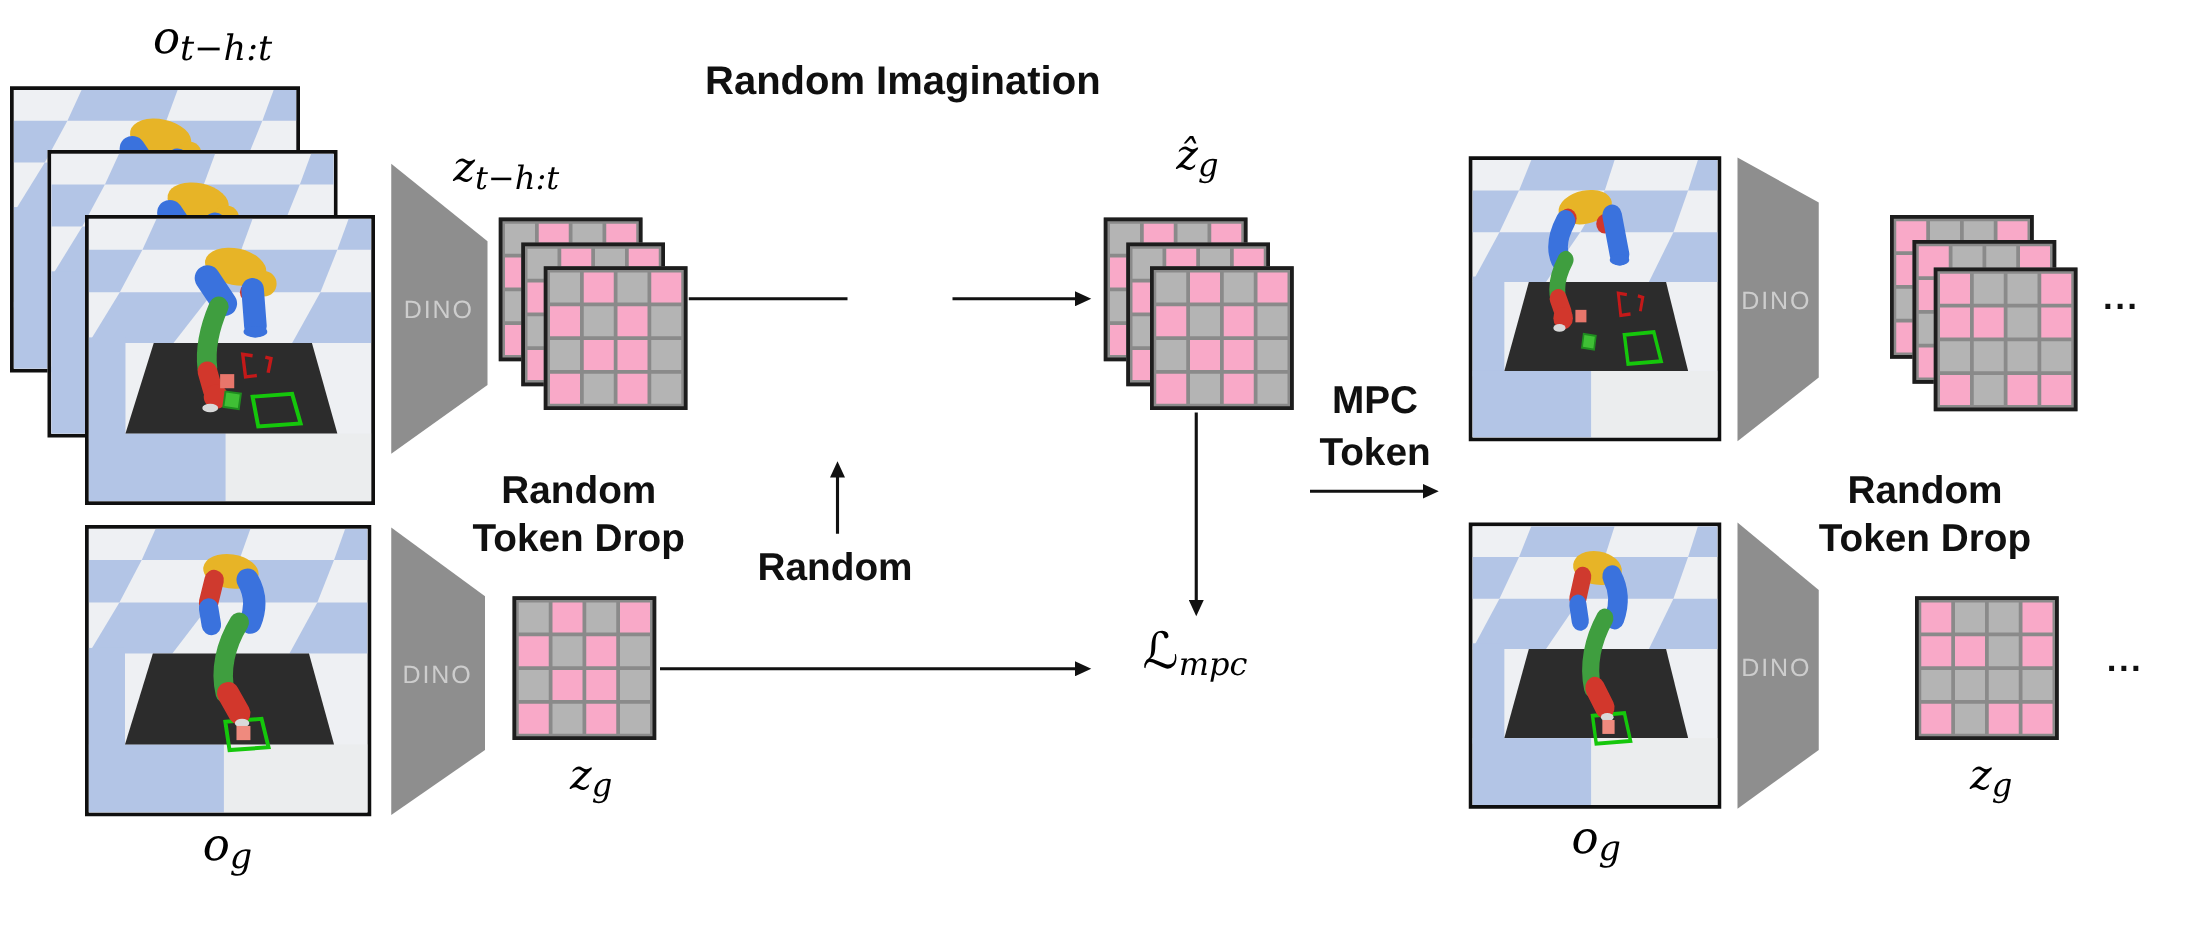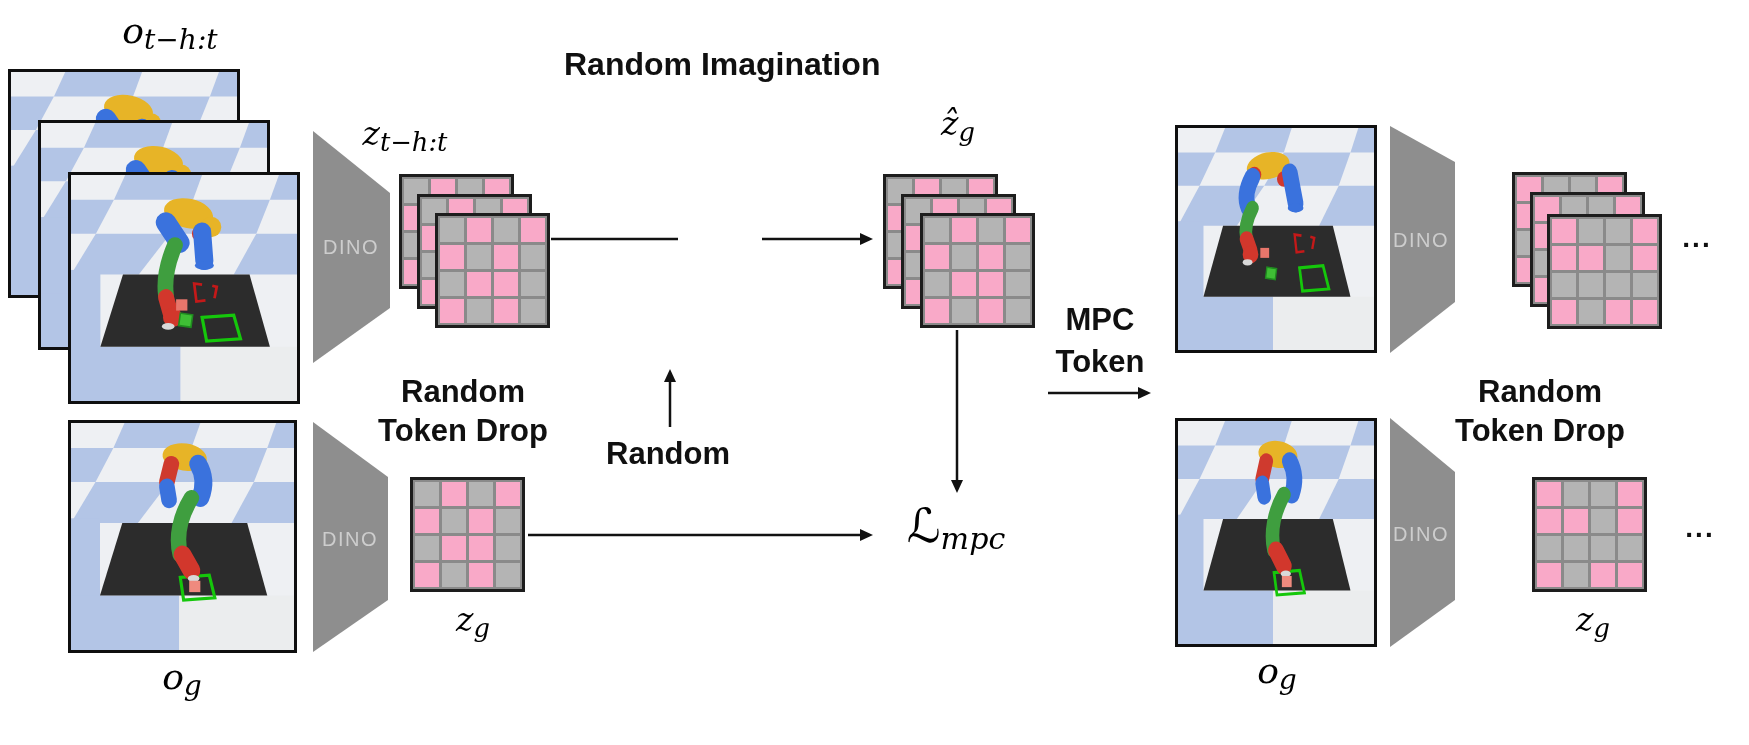--- a/index.html
+++ b/index.html
@@ -321,21 +321,21 @@
         <div style="background: rgb(249, 169, 200);"></div>
         <div style="background: rgb(249, 169, 200);"></div>
         <div style="background: rgb(180, 180, 180);"></div>
         <div style="background: rgb(249, 169, 200);"></div>
         <div style="background: rgb(180, 180, 180);"></div>
         <div style="background: rgb(249, 169, 200);"></div>
         <div style="background: rgb(180, 180, 180);"></div>
       </div>
   </div>
 
-  <div class="lbl math" style="left:876px;top:498px;width:160px;font-size:47px;">
+  <div class="lbl math" style="left:876px;top:498px;width:160px;font-size:40px;">
     <span class="loss-base">ℒ</span><span class="s" style="font-size:0.64em;">mpc</span>
   </div>
 
   <div class="lbl sans" style="left:1040px;top:299px;width:120px;font-size:31px;line-height:42px;">
     <div>MPC</div>
     <div>Token</div>
   </div>
 
   <div class="imgframe" style="left:1175px;top:125px;width:202px;height:228px;">
       <svg viewBox="0 0 100 100" preserveAspectRatio="none">

